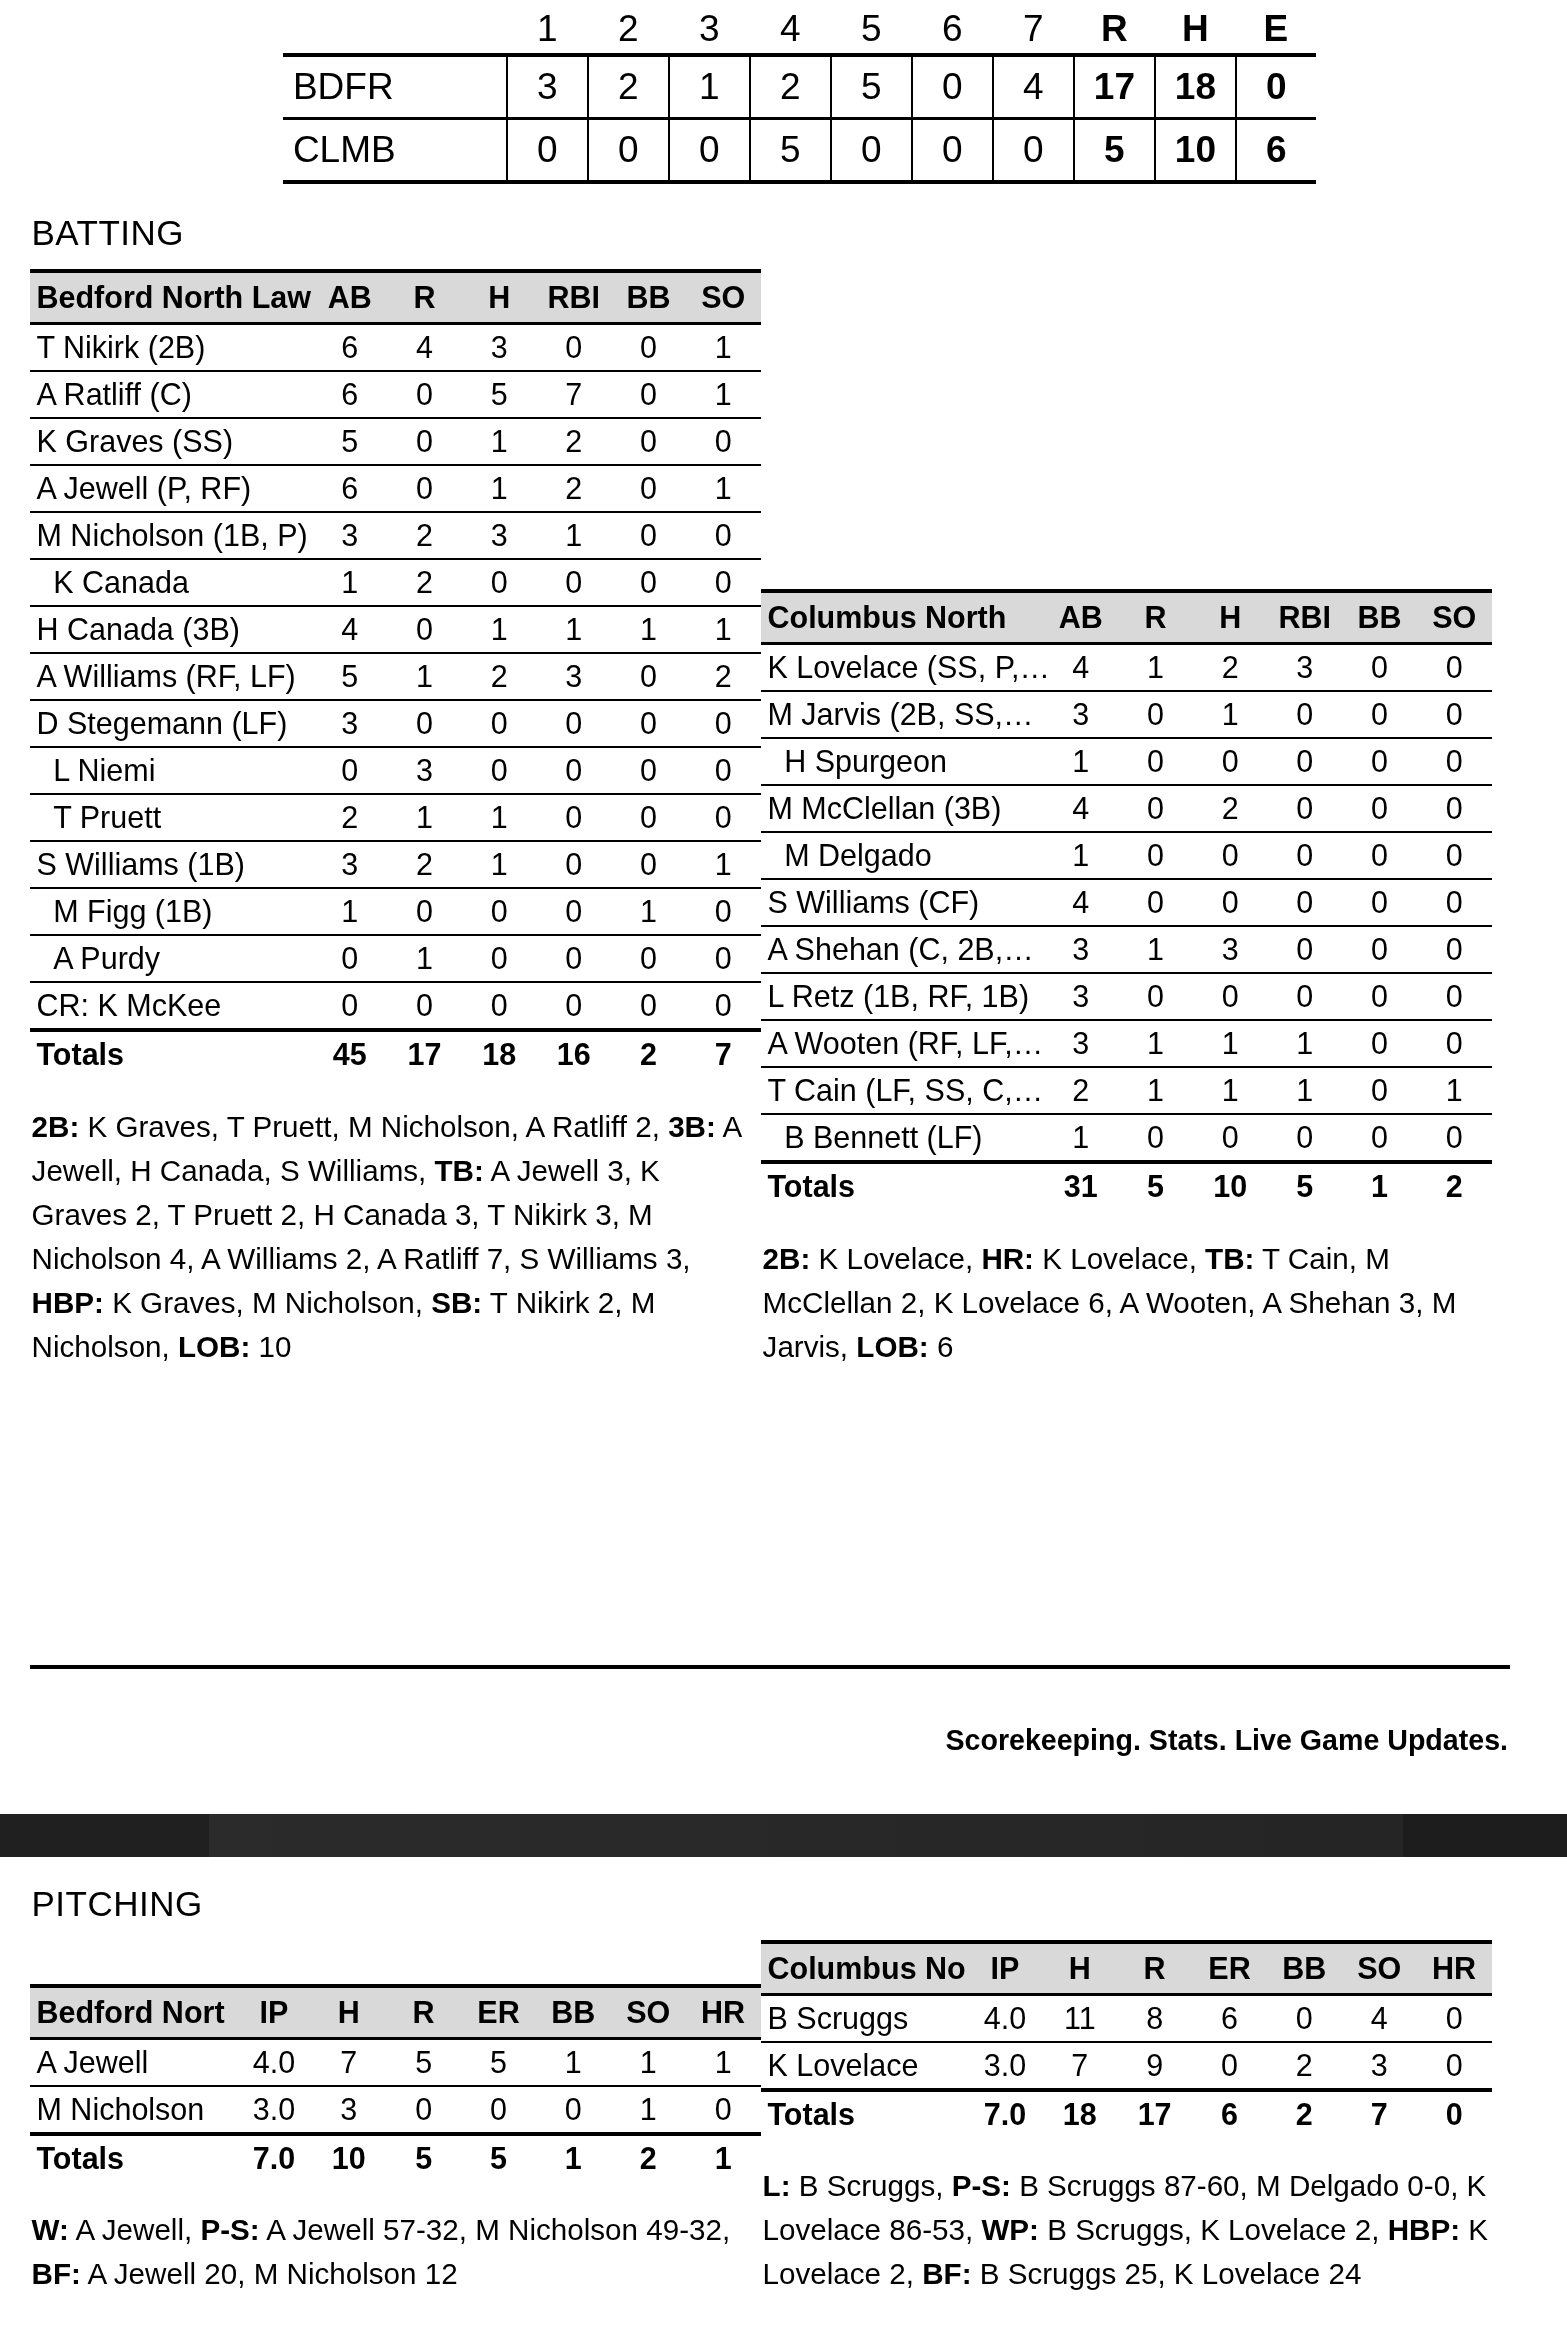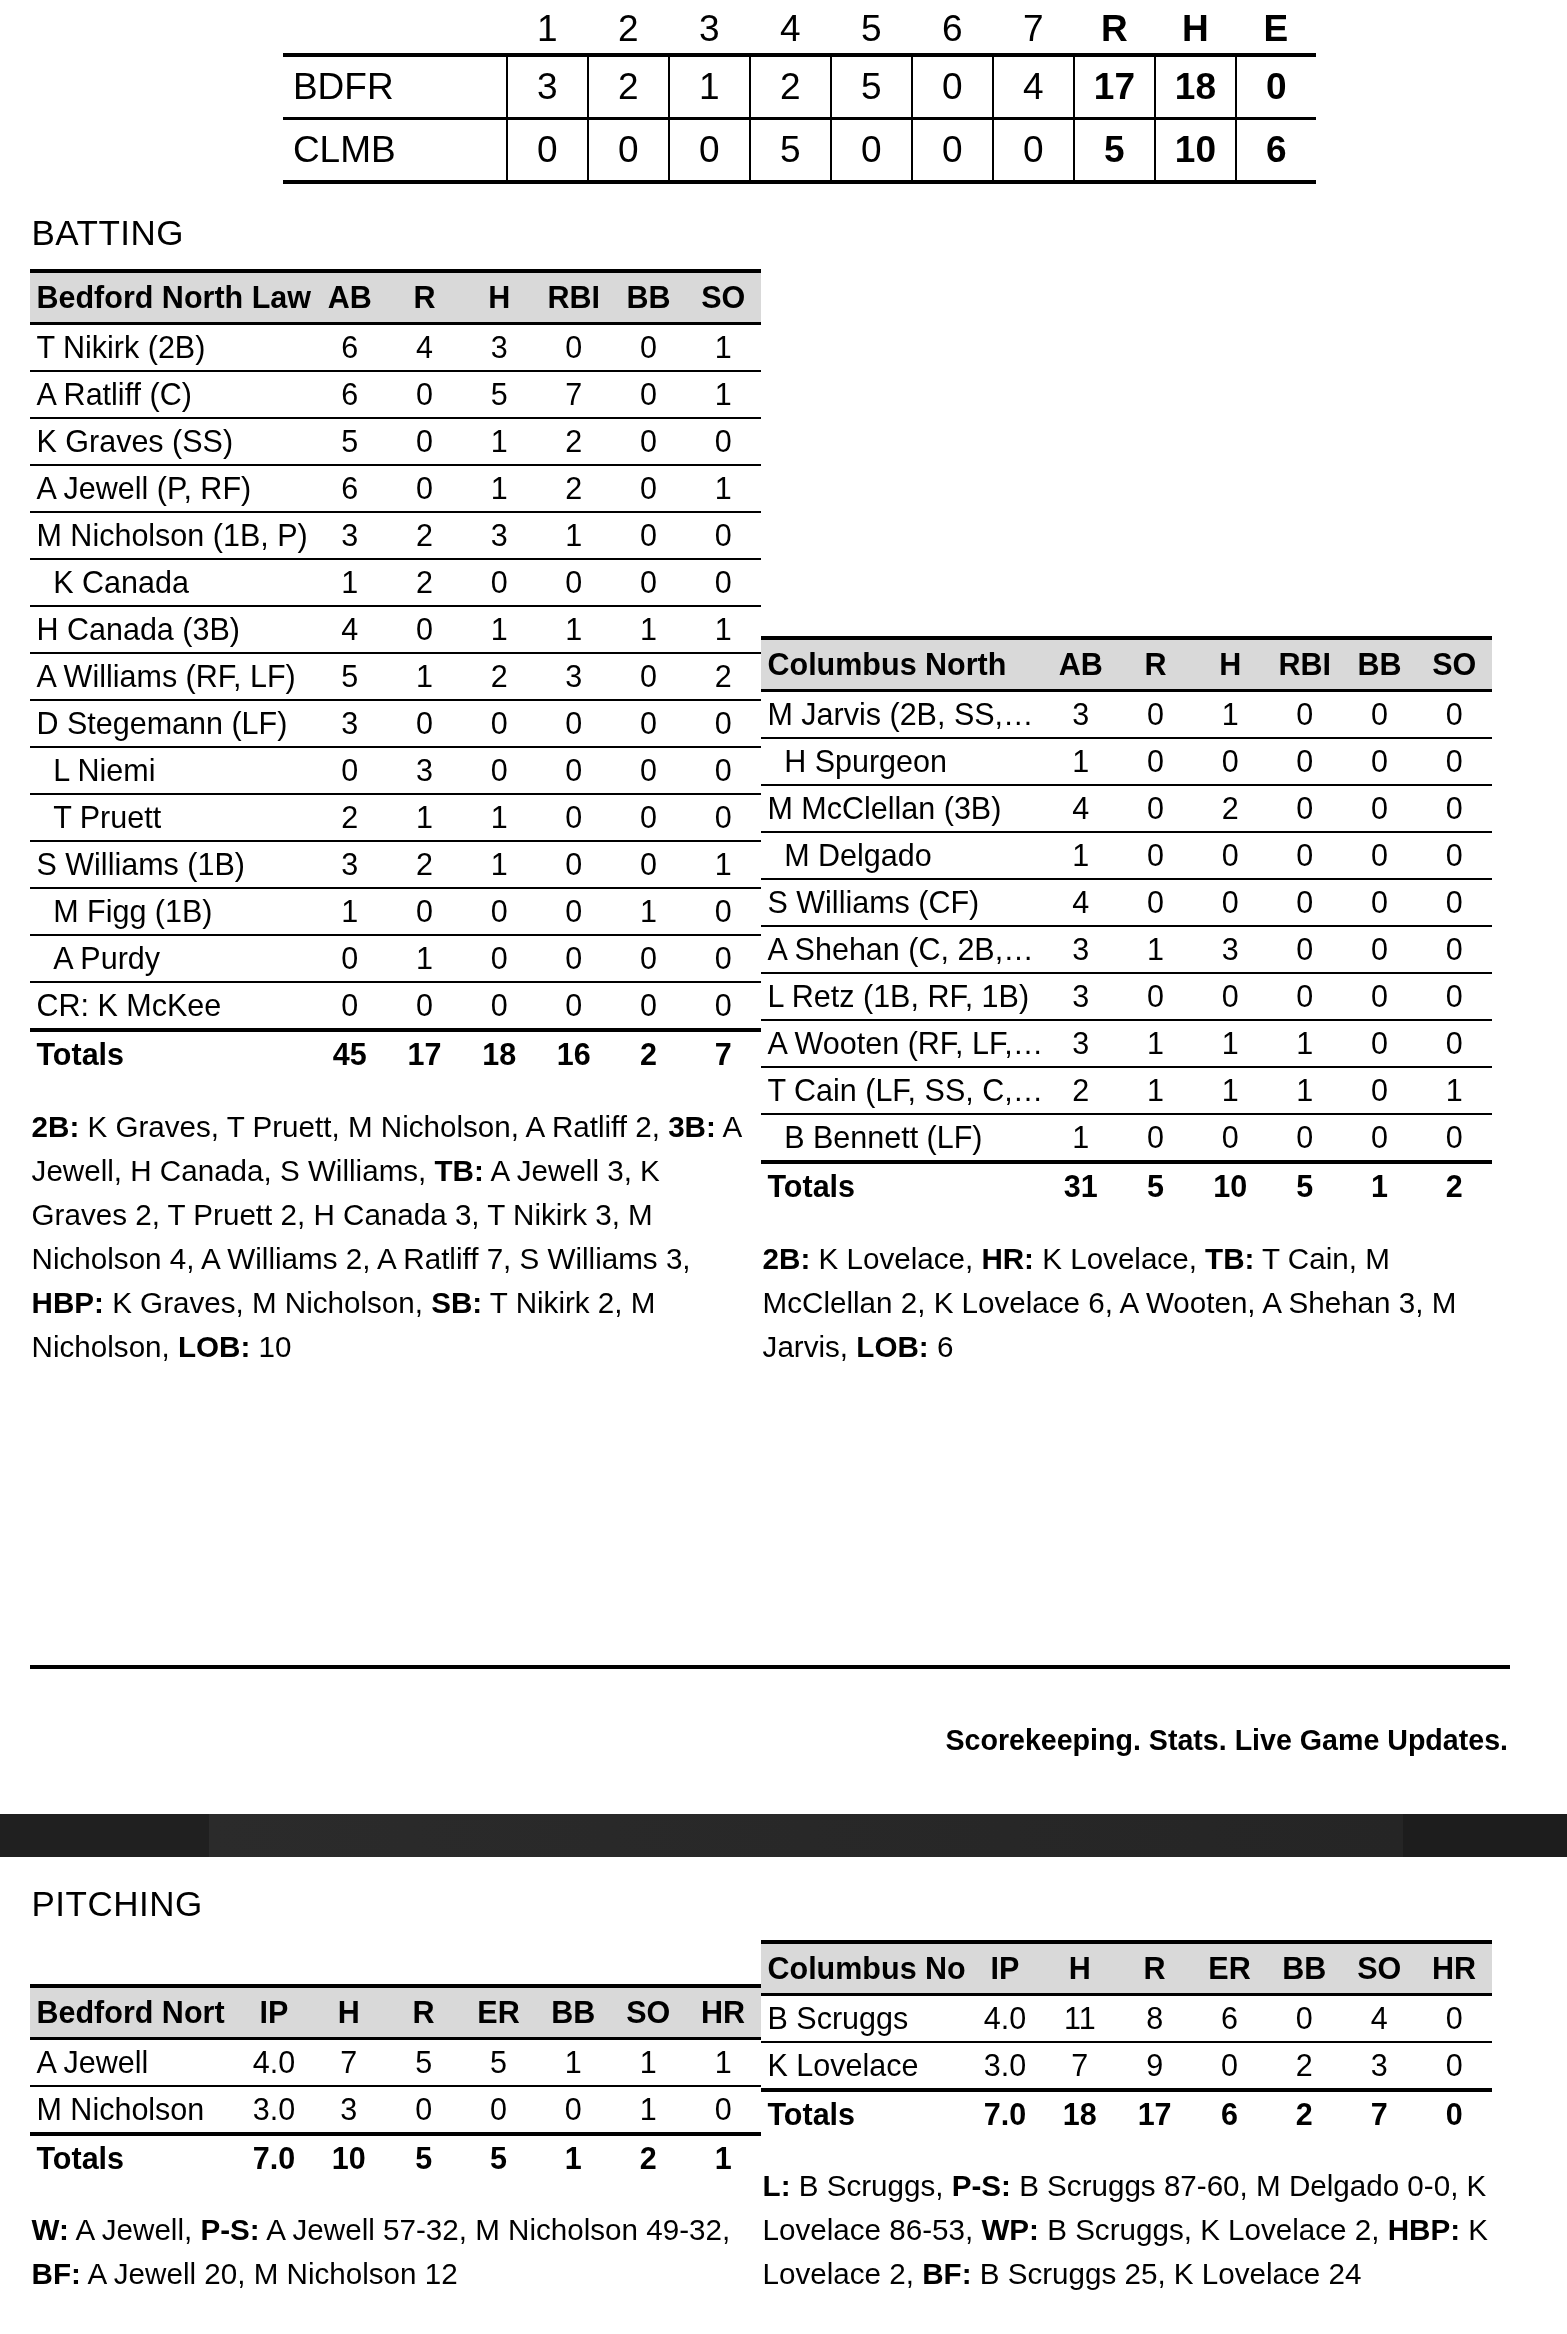--- a/index.html
+++ b/index.html
@@ -295,20 +295,29 @@
             <th>AB</th>
             <th>R</th>
             <th>H</th>
             <th>RBI</th>
             <th>BB</th>
             <th>SO</th>
           </tr>
         </thead>
       <tbody>
           <tr>
+            <td class="name">K Lovelace (SS, P,…</td>
+            <td>4</td>
+            <td>1</td>
+            <td>2</td>
+            <td>3</td>
+            <td>0</td>
+            <td>0</td>
+          </tr>
+          <tr>
             <td class="name">M Jarvis (2B, SS,…</td>
             <td>3</td>
             <td>0</td>
             <td>1</td>
             <td>0</td>
             <td>0</td>
             <td>0</td>
           </tr>
           <tr>
             <td class="name indent">H Spurgeon</td>

